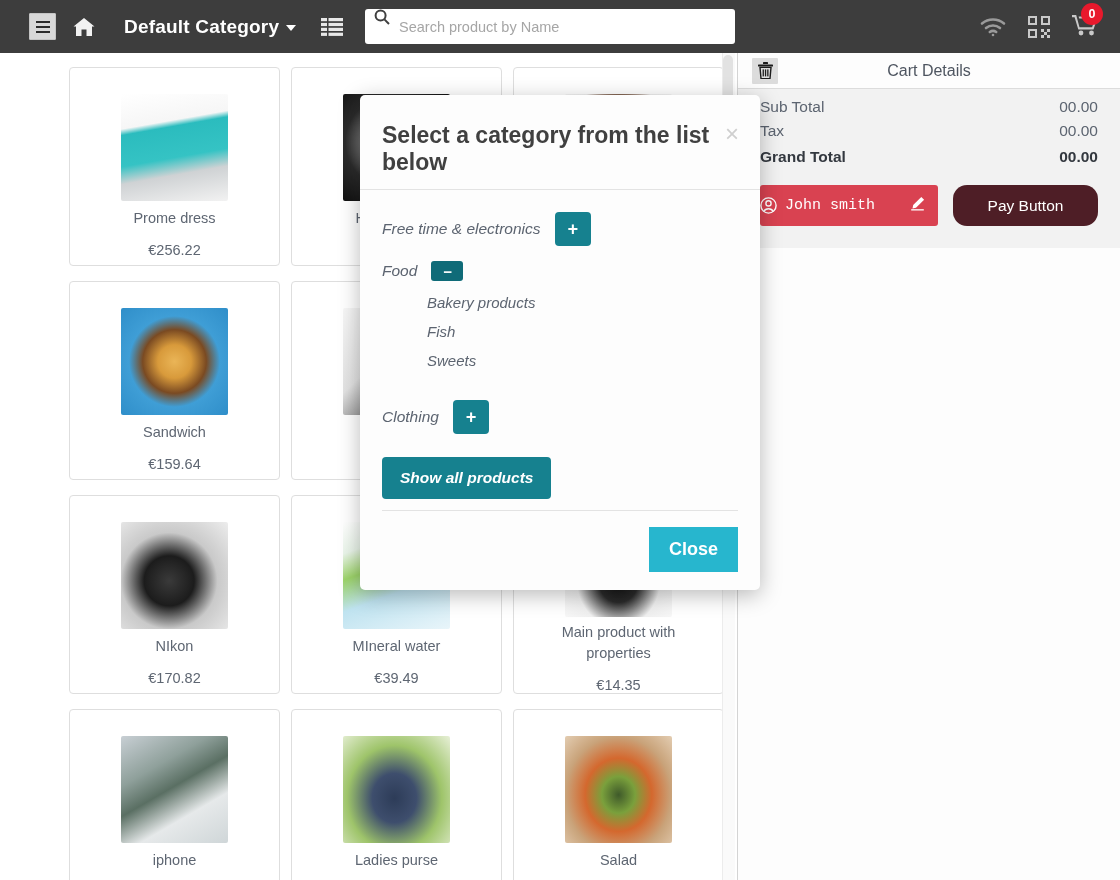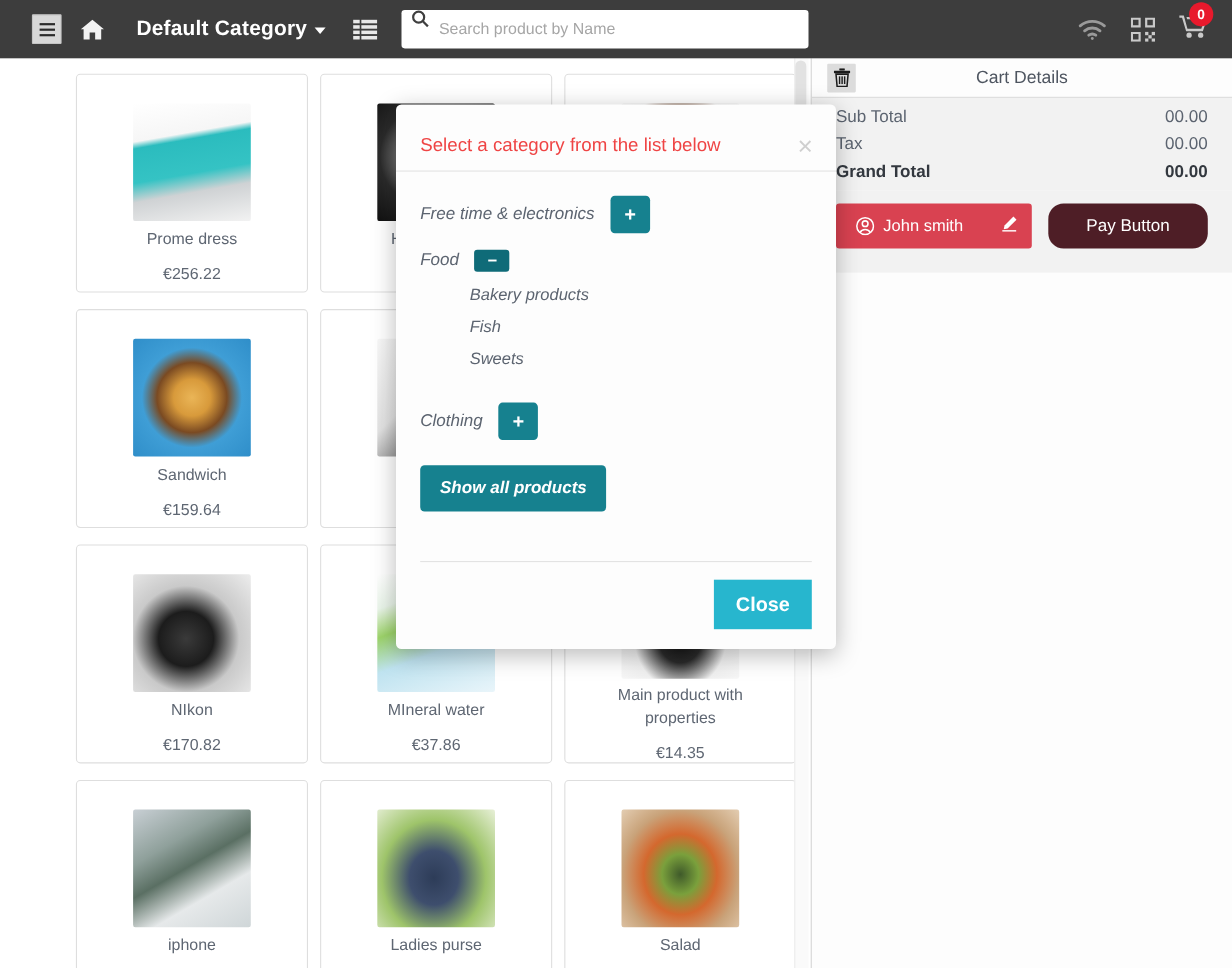--- a/index.html
+++ b/index.html
@@ -107,40 +107,40 @@
   .cart-head-title {
     position: absolute; left: 0; right: 0; text-align: center;
     font-size: 16px; color: #4e5560; pointer-events: none;
   }
   .totals { background: #f2f2f2; padding: 6px 22px 4px 22px; }
   .t-row { display: flex; justify-content: space-between; font-size: 15.5px; color: #5c6470; padding: 3px 0; }
   .t-row.grand { font-weight: 700; color: #33383f; padding-top: 5px; }
   .cart-actions { background: #f2f2f2; display: flex; gap: 15px; padding: 12px 22px 22px 22px; }
   .customer-btn {
     flex: 1; height: 41px; background: #d94251; border-radius: 3px; color: #fff;
-    display: flex; align-items: center; padding: 0 18px; font-size: 15px; cursor: pointer; position: relative;
+    display: flex; align-items: center; padding: 0 0; font-size: 15px; cursor: pointer; position: relative; font-family: Liberation Mono, monospace;
   }
   .customer-btn .user-ic { margin-right: 8px; display: flex; }
   .customer-btn .pencil-ic { position: absolute; right: 13px; top: 11px; }
   .pay-btn {
     width: 145px; height: 41px; background: #4e1e26; border-radius: 14px; color: #fff;
     font-size: 15.5px; display: flex; align-items: center; justify-content: center; cursor: pointer;
   }
   .cart-body { height: 640px; background: #fdfdfd; }
   .modal {
     position: absolute; left: 360px; top: 95px; width: 400px; height: 495px;
     background: #fdfdfd; border-radius: 5px; z-index: 50;
     box-shadow: 0 5px 22px rgba(0,0,0,.28);
     display: flex; flex-direction: column;
   }
   .modal-header {
     position: relative; padding: 27px 22px 13px 22px;
     border-bottom: 1px solid #e3e3e3; margin: 0 0 0 0;
   }
-  .modal-title { font-size: 17px; font-weight: 400; color: #ef4444; }
+  .modal-title { font-size: 23px; font-weight: 700; color: #404040; }
   .modal-close-x {
     position: absolute; right: 21px; top: 27px; font-size: 24px; line-height: 1;
     color: #cfcfcf; cursor: pointer; font-weight: 400;
   }
   .modal-body { flex: 1; padding: 22px 22px 0 22px; font-style: italic; }
   .cat-row { display: flex; align-items: center; margin-bottom: 7px; }
   .cat-row .cat-label { font-size: 15.5px; color: #5c6470; margin-right: 14px; }
   .toggle-btn {
     width: 36px; height: 34px; border-radius: 4px; color: #fff;
     display: flex; align-items: center; justify-content: center;
@@ -284,21 +284,21 @@
 
       <div class="p-card">
         <div class="p-img" style="background:radial-gradient(circle at 45% 55%,#3a3a3a 0%,#1c1c1c 30%,#c9c9c9 58%,#ededed 100%)"></div>
         <div class="p-name">NIkon</div>
         <div class="p-price">€170.82</div>
       </div>
 
       <div class="p-card">
         <div class="p-img" style="background:linear-gradient(160deg,#ffffff 0%,#eaf5ea 22%,#9dd46a 40%,#bfe3f0 62%,#e9f5fa 100%)"></div>
         <div class="p-name">MIneral water</div>
-        <div class="p-price">€37.86</div>
+        <div class="p-price">€39.49</div>
       </div>
 
       <div class="p-card tall">
         <div class="p-img" style="background:radial-gradient(ellipse at 50% 62%,#111111 0%,#2a2a2a 26%,#f0f0f0 55%,#fbfbfb 100%)"></div>
         <div class="p-name">Main product with properties</div>
         <div class="p-price">€14.35</div>
       </div>
 
       <div class="p-card">
         <div class="p-img" style="background:linear-gradient(150deg,#c8cfd4 0%,#8fa09b 30%,#5a6f63 48%,#e6e9ea 70%,#cfd6d8 100%)"></div>

